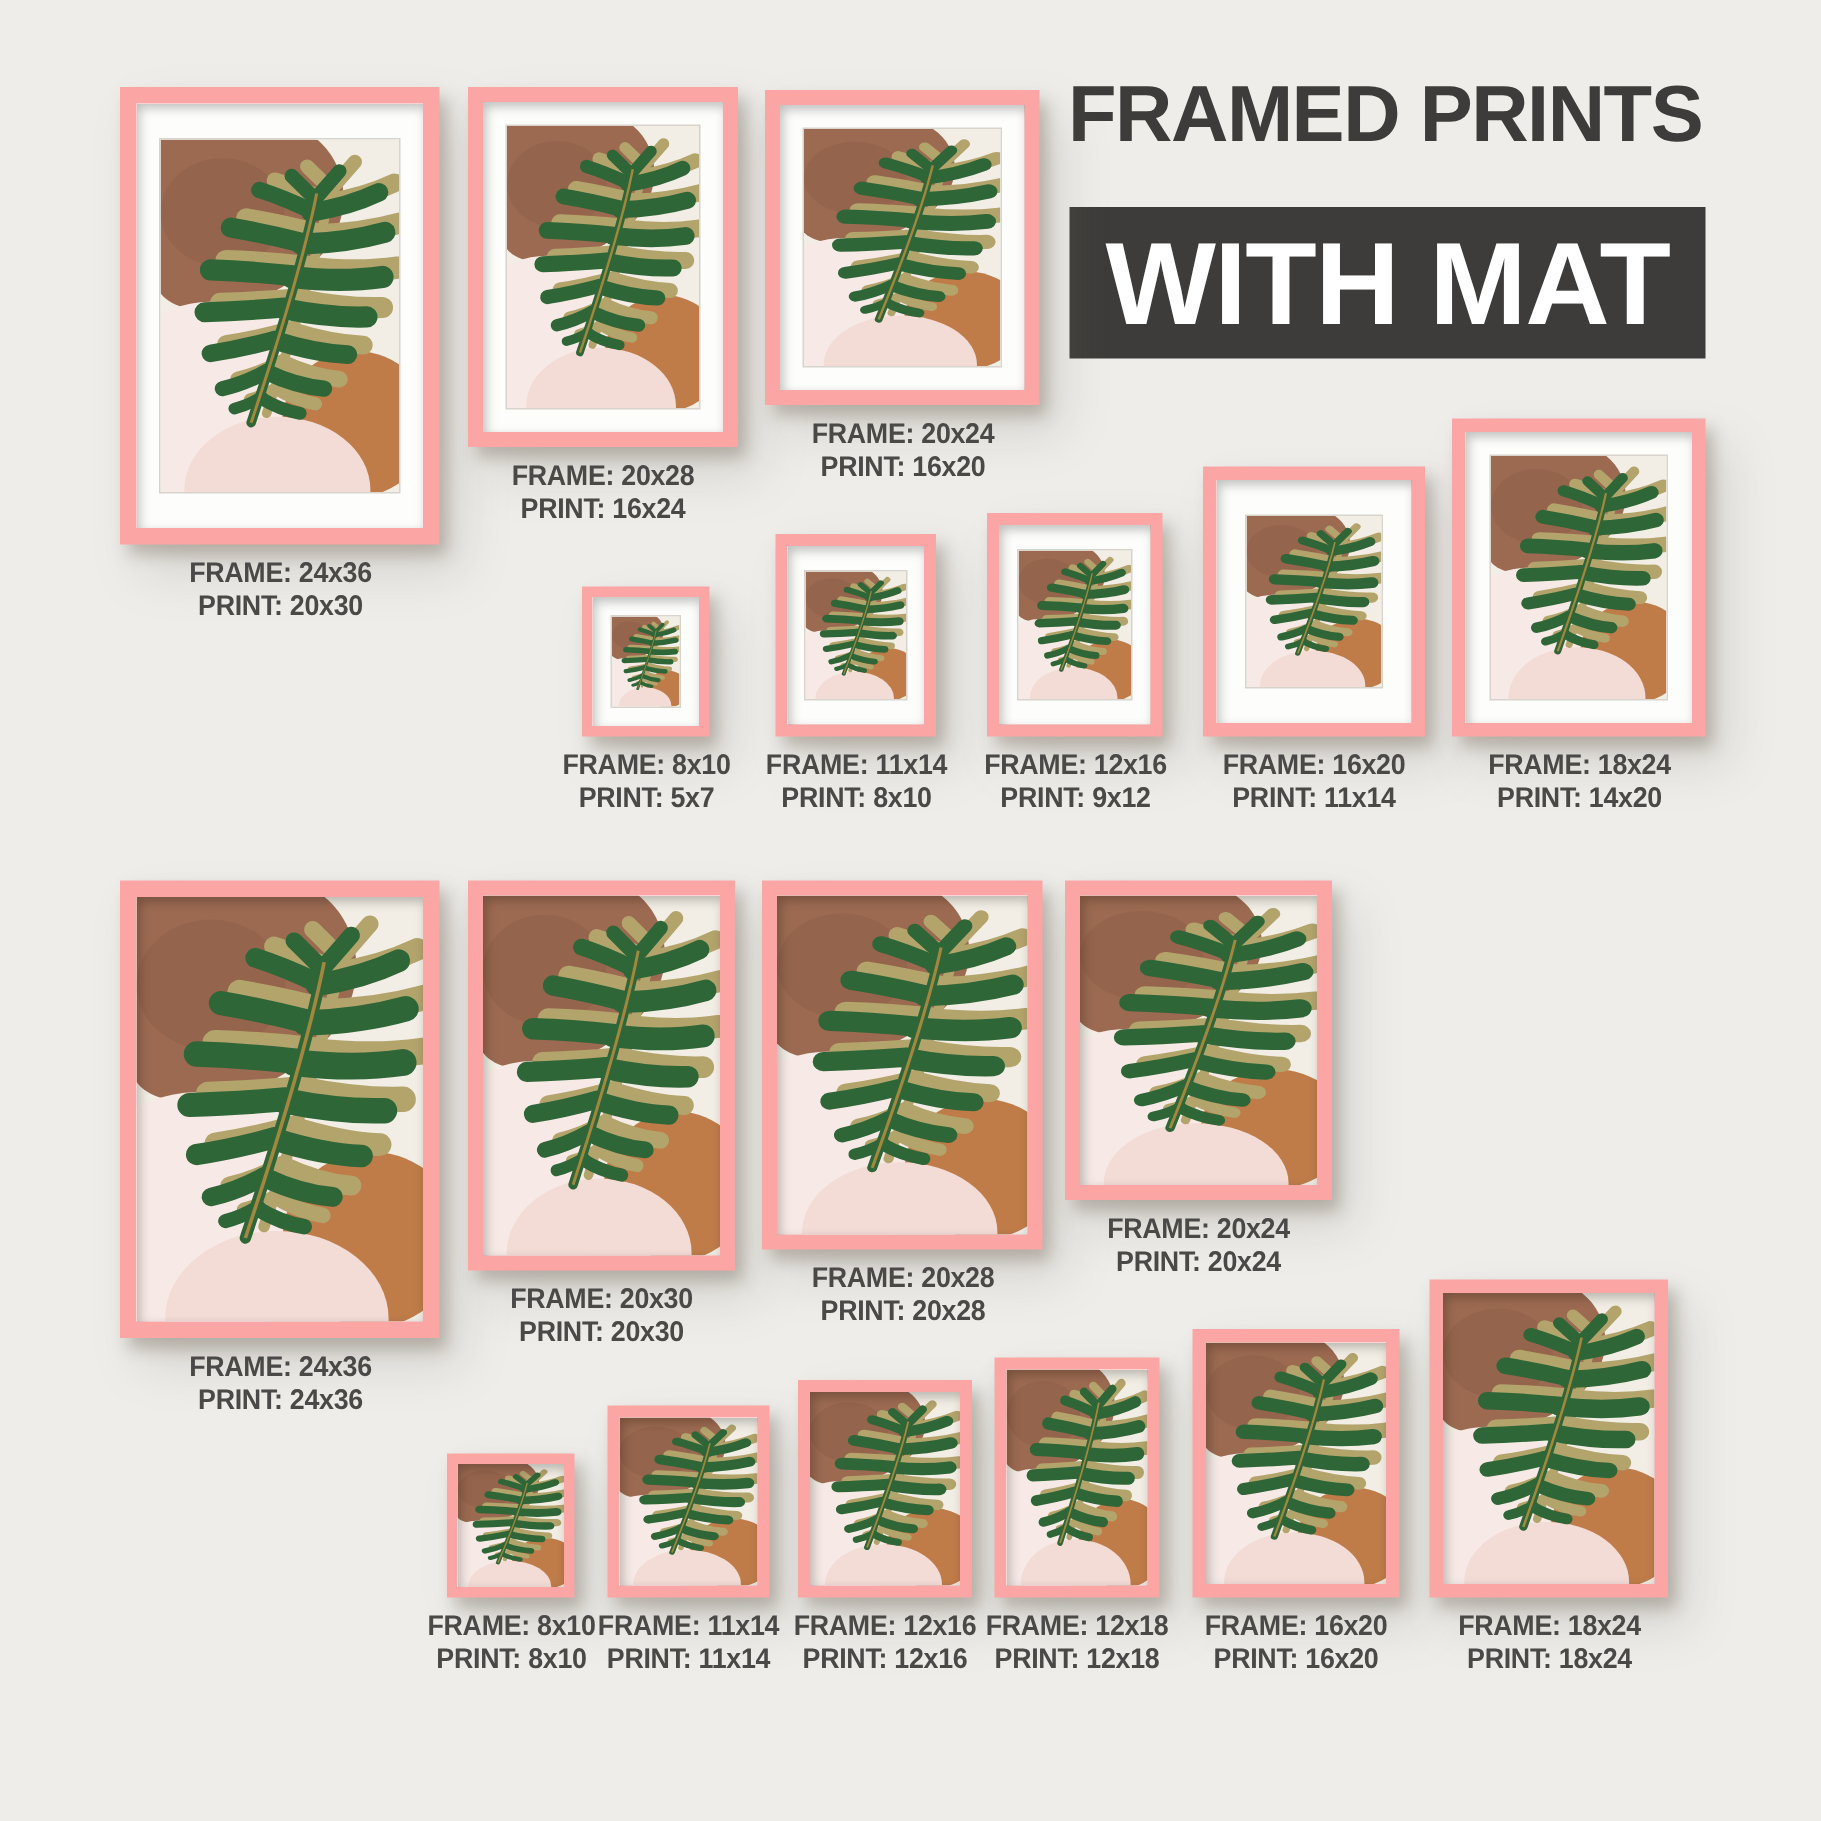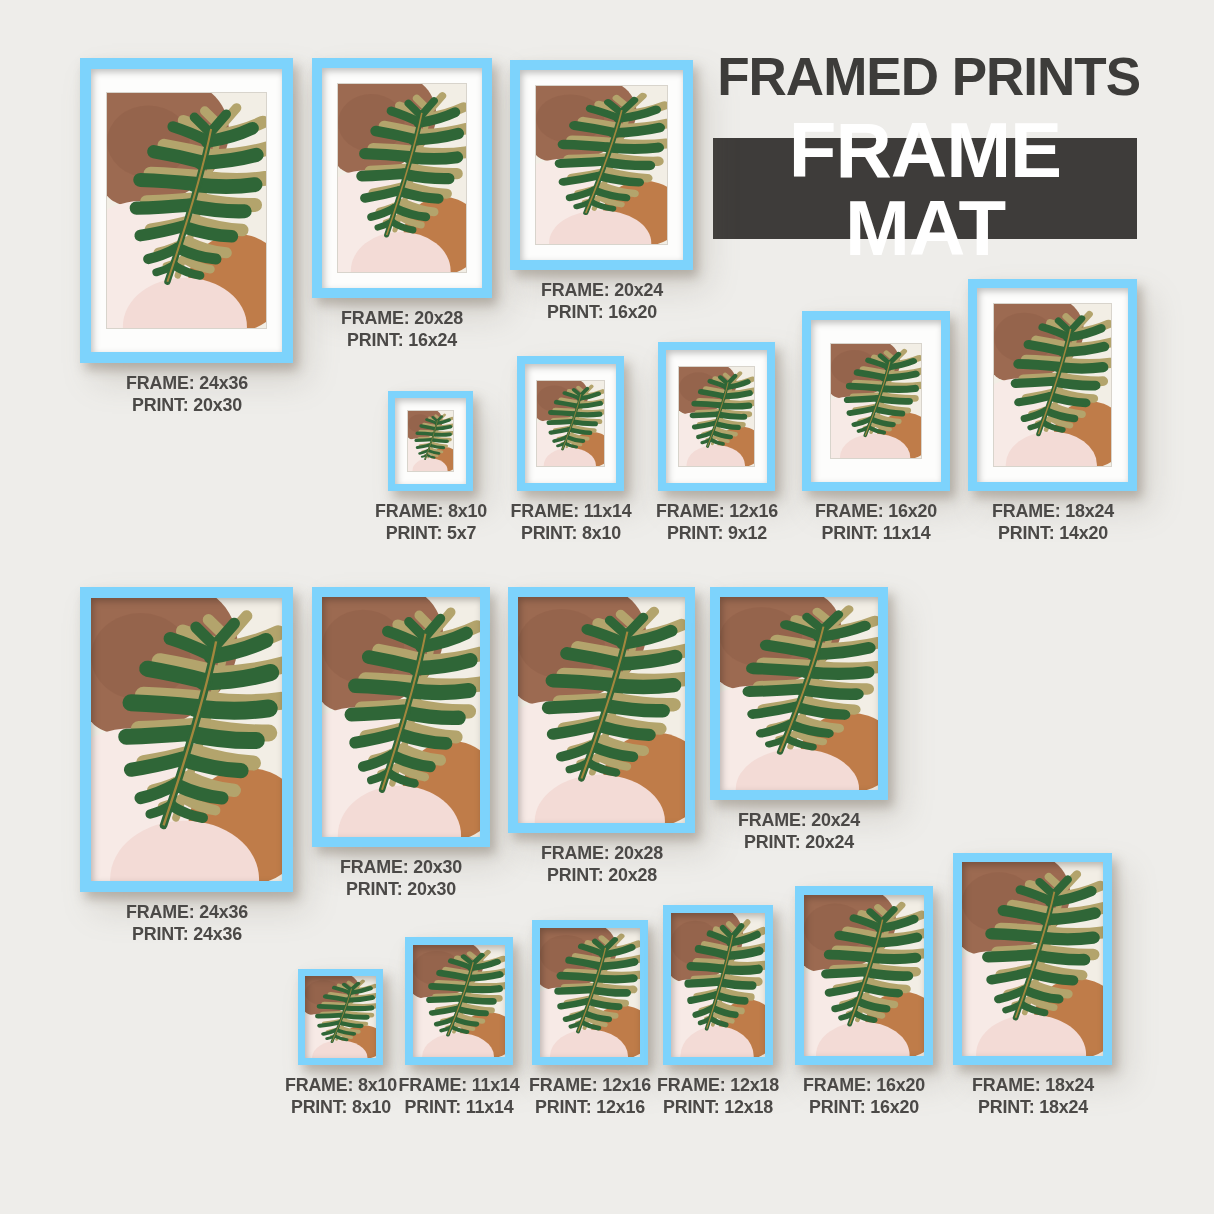--- a/index.html
+++ b/index.html
@@ -7,40 +7,40 @@
     position:relative;
     width:1214px;height:1214px;
     margin:0 auto;
     background:#eeedea;
     overflow:hidden;
     font-family:"Liberation Sans","DejaVu Sans",sans-serif;
   }
   
   .title{
     position:absolute;left:712px;top:50px;width:428px;
-    margin:0;text-align:right;
+    margin:0;text-align:left;
     font-size:53px;font-weight:bold;line-height:1.0;
     letter-spacing:-1px;color:#3d3c3a;
   }
   .badge{
     position:absolute;display:flex;align-items:center;justify-content:center;
     background:#3e3c3a;color:#ffffff;font-weight:bold;text-align:center;
   }
   .badge-with-mat{
     left:713px;top:138px;width:424px;height:101px;
     font-size:78px;letter-spacing:-1px;line-height:1;
   }
   .badge-no-mat{
     left:913px;top:583px;width:224px;height:189px;
     font-size:90px;letter-spacing:-1px;line-height:0.95;
   }
   
   .frame{
     position:absolute;margin:0;
-    background:#7dd3fc;
+    background:#fca5a5;
     box-shadow:5px 7px 10px rgba(130,122,108,0.45),14px 18px 30px rgba(130,122,108,0.22);
   }
   .mat{position:absolute;background:#fdfdfc;}
   .art{position:absolute;overflow:hidden;}
   .with-mat .art{outline:1px solid #d8d4cc;}
   .art svg{display:block;width:100%;height:100%;}
   .mat-shadow{
     position:absolute;inset:0;pointer-events:none;
     box-shadow:inset 2px 3px 7px rgba(0,0,0,0.25);
   }
@@ -97,21 +97,21 @@
           <use href="#leafShape" transform="translate(13,-8)" color="#b3a46c"></use>
           <use href="#leafShape" color="#2f6637"></use>
           <path d="M131,46 C122,92 102,162 76,241" stroke="#a3873e" stroke-width="2.5" fill="none"></path>
         </g>
       </defs>
     </svg>
   </div>
 
   <h1 class="title">FRAMED PRINTS</h1>
 
-  <div class="badge badge-with-mat">FRAME MAT</div>
+  <div class="badge badge-with-mat">WITH MAT</div>
 
   <div id="frames">
   <figure class="frame with-mat" style="left: 80px; top: 58px; width: 213px; height: 305px;">
     <div class="mat" style="inset: 11px;">
       <div class="art" style="inset: 24px 16px;">
         <svg viewBox="0 0 200 300" preserveAspectRatio="none">
           <use href="#artwork"></use>
         </svg>
       </div>
       <div class="mat-shadow"></div>

